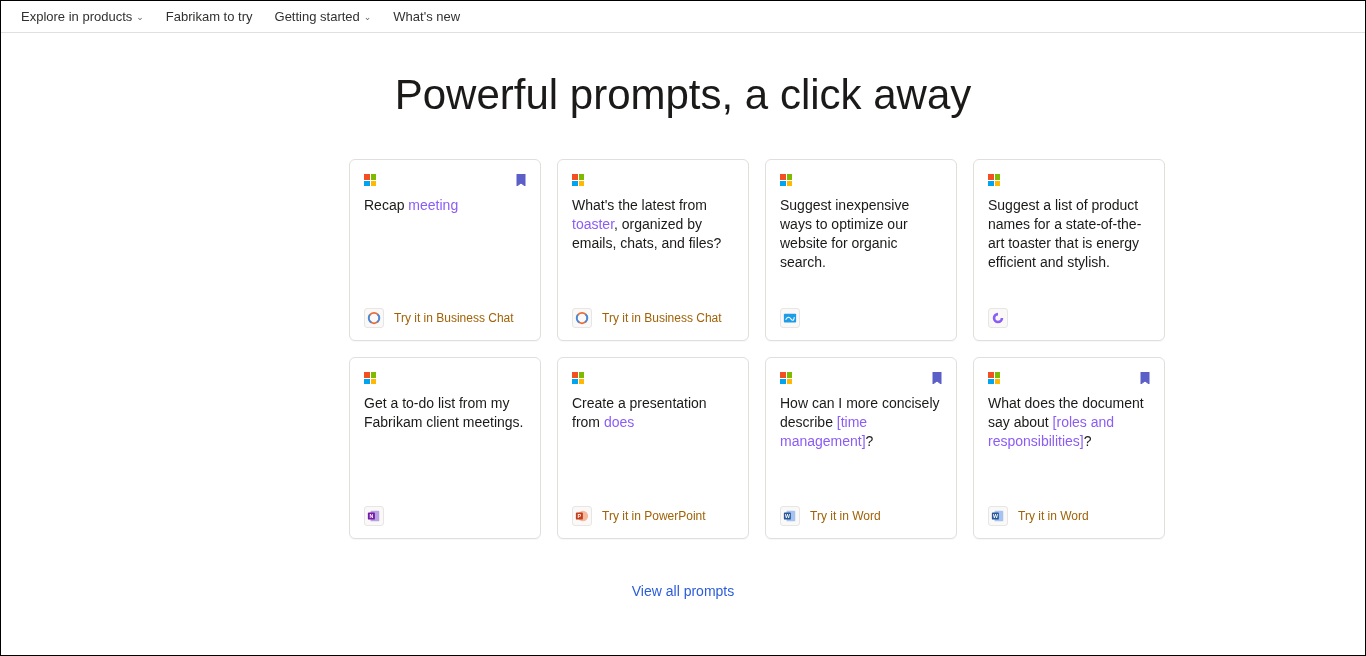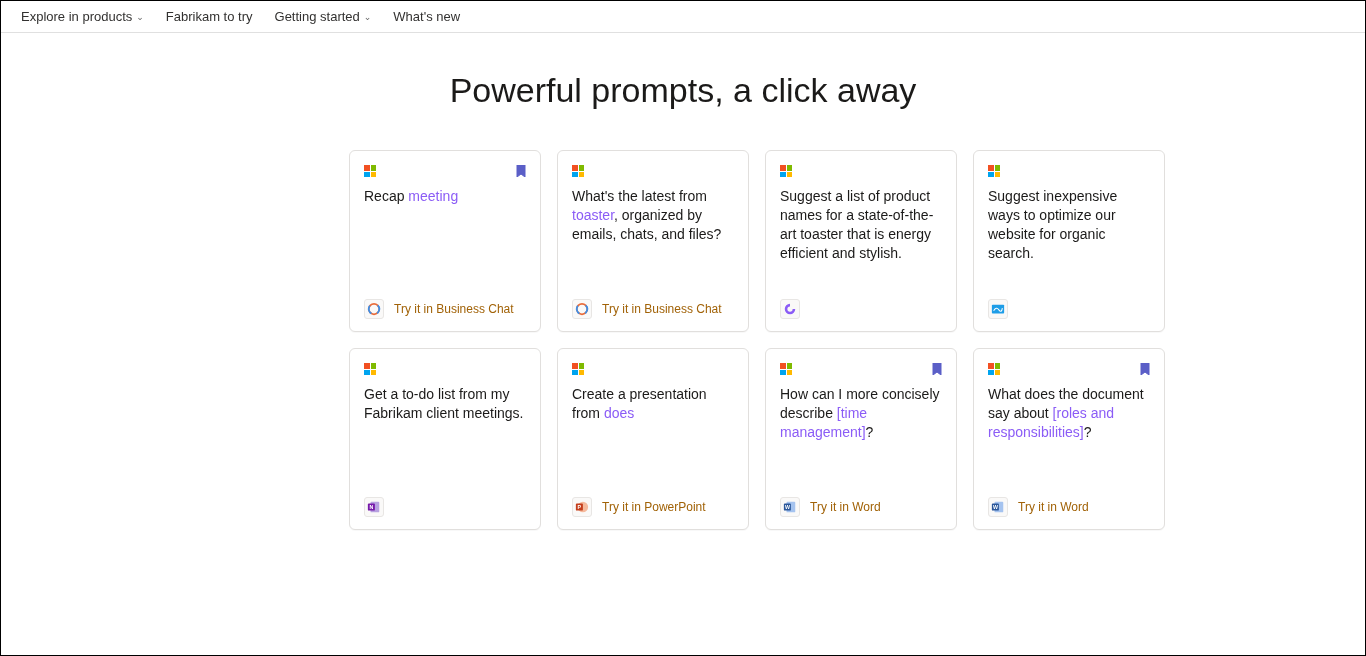--- a/index.html
+++ b/index.html
@@ -1,21 +1,21 @@
 <!DOCTYPE html>
 <html><head>
 <meta charset="utf-8">
 <style>
 * { margin: 0; padding: 0; box-sizing: border-box; }
 body { font-family: "Segoe UI", -apple-system, sans-serif; background: #fff; width: 1366px; height: 656px; overflow: hidden; border: 1px solid #000; }
 .topnav { display: flex; align-items: center; height: 32px; border-bottom: 1px solid #e0e0e0; padding: 0 20px; gap: 22px; }
 .nav-item { font-size: 13px; color: #323130; cursor: pointer; display: flex; align-items: center; gap: 4px; }
 .chevron { font-size: 9px; color: #666; }
 .main { padding: 38px 0 0 0; text-align: center; }
-.hero { font-size: 34px; font-weight: 400; color: #1b1a19; margin-bottom: 40px; }
+.hero { font-size: 42px; font-weight: 400; color: #1b1a19; margin-bottom: 40px; }
 .grid { width: 668px; margin: 0 auto; display: grid; grid-template-columns: repeat(4, 192px); gap: 16px; }
 .card { border: 1px solid #e1dfdd; border-radius: 6px; padding: 14px 14px 12px 14px; height: 182px; display: flex; flex-direction: column; text-align: left; cursor: pointer; background: #fff; box-shadow: 0 1px 1px rgba(0,0,0,0.03); }
 .card-top { display: flex; justify-content: space-between; align-items: flex-start; margin-bottom: 8px; height: 14px; }
 .ms-logo { width: 12px; height: 12px; display: grid; grid-template-columns: 1fr 1fr; grid-template-rows: 1fr 1fr; gap: 1px; }
 .ms-logo span:nth-child(1){background:#f25022}.ms-logo span:nth-child(2){background:#7fba00}.ms-logo span:nth-child(3){background:#00a4ef}.ms-logo span:nth-child(4){background:#ffb900}
 .bookmark { width: 10px; height: 12px; }
 .bookmark svg { display: block; }
 .card-text { font-size: 14px; color: #1b1a19; line-height: 1.35; flex: 1; }
 .highlight { color: #8b5cf6; }
 .card-foot { display: flex; align-items: center; gap: 10px; font-size: 12px; color: #a16207; }
@@ -93,44 +93,44 @@
       </div>
       <div class="card">
         <div class="card-top">
           <div class="ms-logo">
             <span></span>
             <span></span>
             <span></span>
             <span></span>
           </div>
         </div>
-        <div class="card-text"><span>Suggest a list of product names for a state-of-the-art toaster that is energy efficient and stylish.</span></div>
-        <div class="card-foot">
-          <div class="app-icon">
-            <svg viewBox="0 0 16 16">
-              <path d="M8 2a6 6 0 1 0 6 6h-3a3 3 0 1 1-3-3V2z" fill="#8b5cf6"></path>
-            </svg>
-          </div>
-        </div>
-      </div>
-      <div class="card">
-        <div class="card-top">
-          <div class="ms-logo">
-            <span></span>
-            <span></span>
-            <span></span>
-            <span></span>
-          </div>
-        </div>
         <div class="card-text"><span>Suggest inexpensive ways to optimize our website for organic search.</span></div>
         <div class="card-foot">
           <div class="app-icon">
             <svg viewBox="0 0 16 16">
               <rect x="1" y="3" width="14" height="10" rx="1" fill="#1e9de7"></rect>
               <path d="M3 10 Q6 5 9 9 T13 7" stroke="#fff" stroke-width="1.2" fill="none"></path>
+            </svg>
+          </div>
+        </div>
+      </div>
+      <div class="card">
+        <div class="card-top">
+          <div class="ms-logo">
+            <span></span>
+            <span></span>
+            <span></span>
+            <span></span>
+          </div>
+        </div>
+        <div class="card-text"><span>Suggest a list of product names for a state-of-the-art toaster that is energy efficient and stylish.</span></div>
+        <div class="card-foot">
+          <div class="app-icon">
+            <svg viewBox="0 0 16 16">
+              <path d="M8 2a6 6 0 1 0 6 6h-3a3 3 0 1 1-3-3V2z" fill="#8b5cf6"></path>
             </svg>
           </div>
         </div>
       </div>
       <div class="card">
         <div class="card-top">
           <div class="ms-logo">
             <span></span>
             <span></span>
             <span></span>
@@ -215,13 +215,14 @@
             <svg viewBox="0 0 16 16">
               <rect x="4" y="2" width="10" height="12" rx="1" fill="#a5c3ef"></rect>
               <rect x="1" y="4" width="8" height="8" rx="1" fill="#2b579a"></rect>
               <text x="5" y="10" font-size="6" fill="#fff" text-anchor="middle" font-family="sans-serif" font-weight="bold">W</text>
             </svg>
           </div>
           <span>Try it in Word</span>
         </div>
       </div>
     </div>
+  <div class="viewall">View all prompts</div>
 </div>
 
 </body></html>

